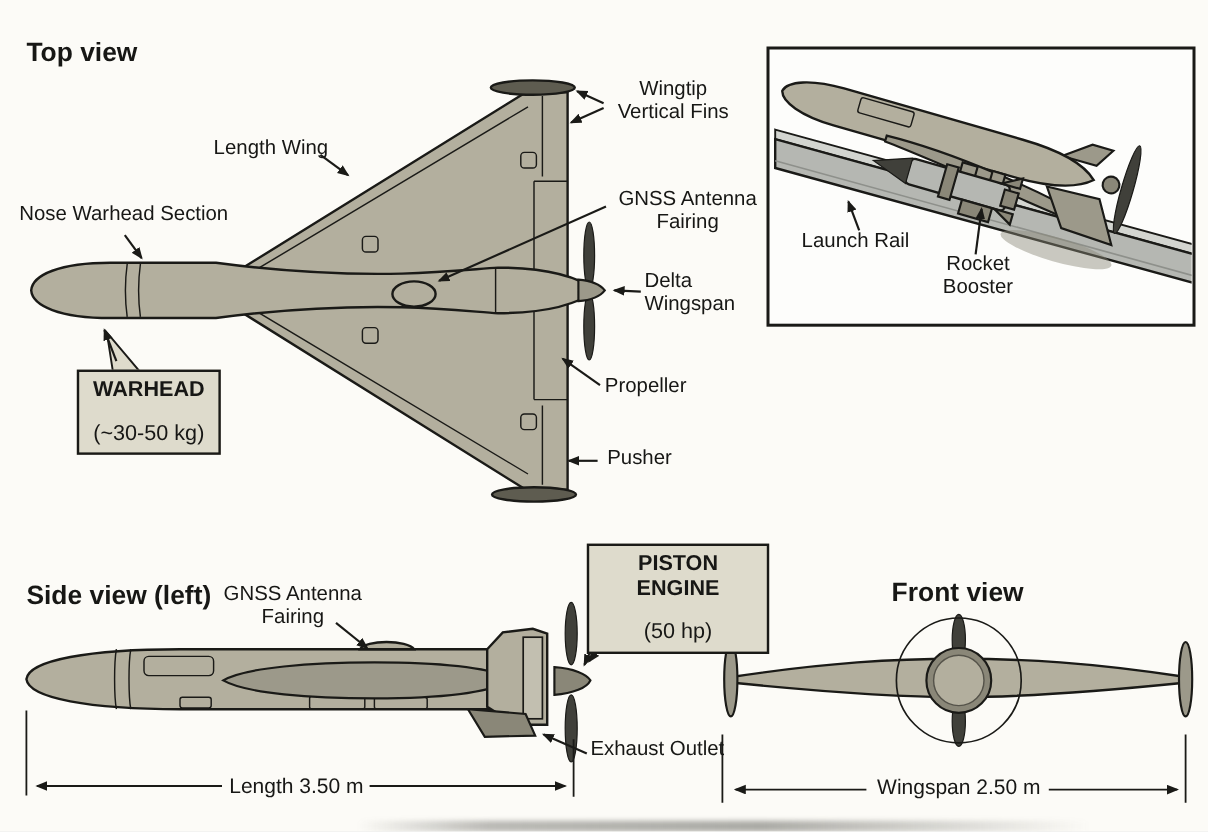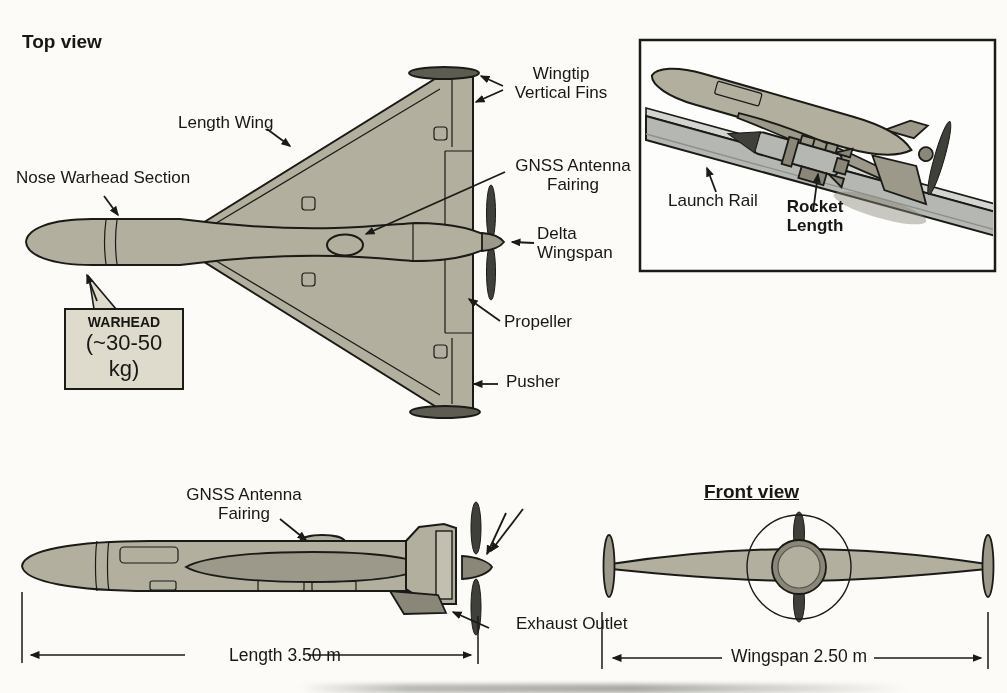--- a/index.html
+++ b/index.html
@@ -6,25 +6,25 @@
     --c-page_bg:#fcfbf7; --c-outline:#1a1a17; --c-body:#b3af9e; --c-body_light:#c2bfb0;
     --c-body_mid:#9c998a; --c-body_dark:#8a8778; --c-fin:#5e5c50; --c-blade:#40403a;
     --c-box_bg:#dedbcc; --c-rail:#b5b7b2; --c-rail_top:#d3d5d0; --c-inset_bg:#fdfdfb; --c-text:#171715;
   }
   html,body{margin:0;padding:0;}
   body{background:#e8e8e8;font-family:"Liberation Sans",sans-serif;}
   #canvas{position:relative;width:1007px;height:693px;background:var(--c-page_bg);overflow:hidden;}
   #art{position:absolute;left:0;top:0;}
   .lbl{position:absolute;color:var(--c-text);font-size:17px;line-height:1.12;white-space:nowrap;}
   .lbl.center{text-align:center;white-space:normal;}
-  .hdr{position:absolute;color:var(--c-text);font-size:19px;font-weight:bold;white-space:nowrap;}
+  .hdr{position:absolute;color:var(--c-text);font-size:22px;font-weight:bold;white-space:nowrap;}
   .callout{position:absolute;background:var(--c-box_bg);border:2.2px solid var(--c-outline);
            text-align:center;padding:4px 6px 5px 6px;color:var(--c-text);}
-  .callout .t{font-weight:bold;font-size:14px;line-height:1.15;}
-  .callout .v{font-size:22px;line-height:1.2;}
+  .callout .t{font-weight:bold;font-size:18px;line-height:1.15;}
+  .callout .v{font-size:18px;line-height:1.2;margin-top:16px;}
   .dim{position:absolute;color:var(--c-text);font-size:17.5px;text-align:center;}
   
   .s-body{fill:var(--c-body);stroke:var(--c-outline);stroke-width:2;}
   .s-wing{fill:var(--c-body);stroke:var(--c-outline);stroke-width:2;}
   .s-mid{fill:var(--c-body_mid);stroke:var(--c-outline);stroke-width:1.8;}
   .s-dark{fill:var(--c-body_dark);stroke:var(--c-outline);stroke-width:1.8;}
   .s-fin{fill:var(--c-fin);stroke:var(--c-outline);stroke-width:2;}
   .s-blade{fill:var(--c-blade);stroke:var(--c-outline);stroke-width:1;}
   .s-panel{fill:none;stroke:var(--c-outline);stroke-width:1.2;}
   .s-lightpanel{fill:var(--c-body_light);stroke:var(--c-outline);stroke-width:1.4;}
@@ -197,32 +197,37 @@
 
   <div class="lbl" style="left:504px;top:312px;">Propeller</div>
   <div class="lbl" style="left:506px;top:372px;">Pusher</div>
 
   <div class="callout" style="left:64px;top:308px;width:104px;">
     <div class="t">WARHEAD</div>
     <div class="v">(~30-50 kg)</div>
   </div>
 
   <div class="lbl" style="left:668px;top:191px;">Launch Rail</div>
-  <div class="lbl center" style="left:776px;top:197px;width:78px;font-weight:bold;">
+  <div class="lbl center" style="left:776px;top:210px;width:78px;">
     <div>Rocket</div>
-    <div>Length</div>
-  </div>
-
+    <div>Booster</div>
+  </div>
+
+  <div class="hdr" style="left:22px;top:483px;">Side view (left)</div>
   <div class="lbl center" style="left:180px;top:485px;width:128px;">
     <div>GNSS Antenna</div>
     <div>Fairing</div>
   </div>
 
-
-  <div class="lbl" style="left:516px;top:614px;">Exhaust Outlet</div>
-
-  <div class="dim" style="left:186px;top:645px;width:122px;margin-left:38px;">Length 3.50 m</div>
-
-  <div class="hdr" style="left:704px;top:481px;text-decoration:underline;">Front view</div>
+  <div class="callout" style="left:489px;top:453px;width:136px;">
+    <div class="t">PISTON ENGINE</div>
+    <div class="v">(50 hp)</div>
+  </div>
+
+  <div class="lbl" style="left:492px;top:614px;">Exhaust Outlet</div>
+
+  <div class="dim" style="left:186px;top:645px;width:122px;">Length 3.50 m</div>
+
+  <div class="hdr" style="left:743px;top:481px;">Front view</div>
   <div class="dim" style="left:724px;top:646px;width:150px;">Wingspan 2.50 m</div>
 
   <div class="smudge"></div>
 </div>
 
 </body></html>

